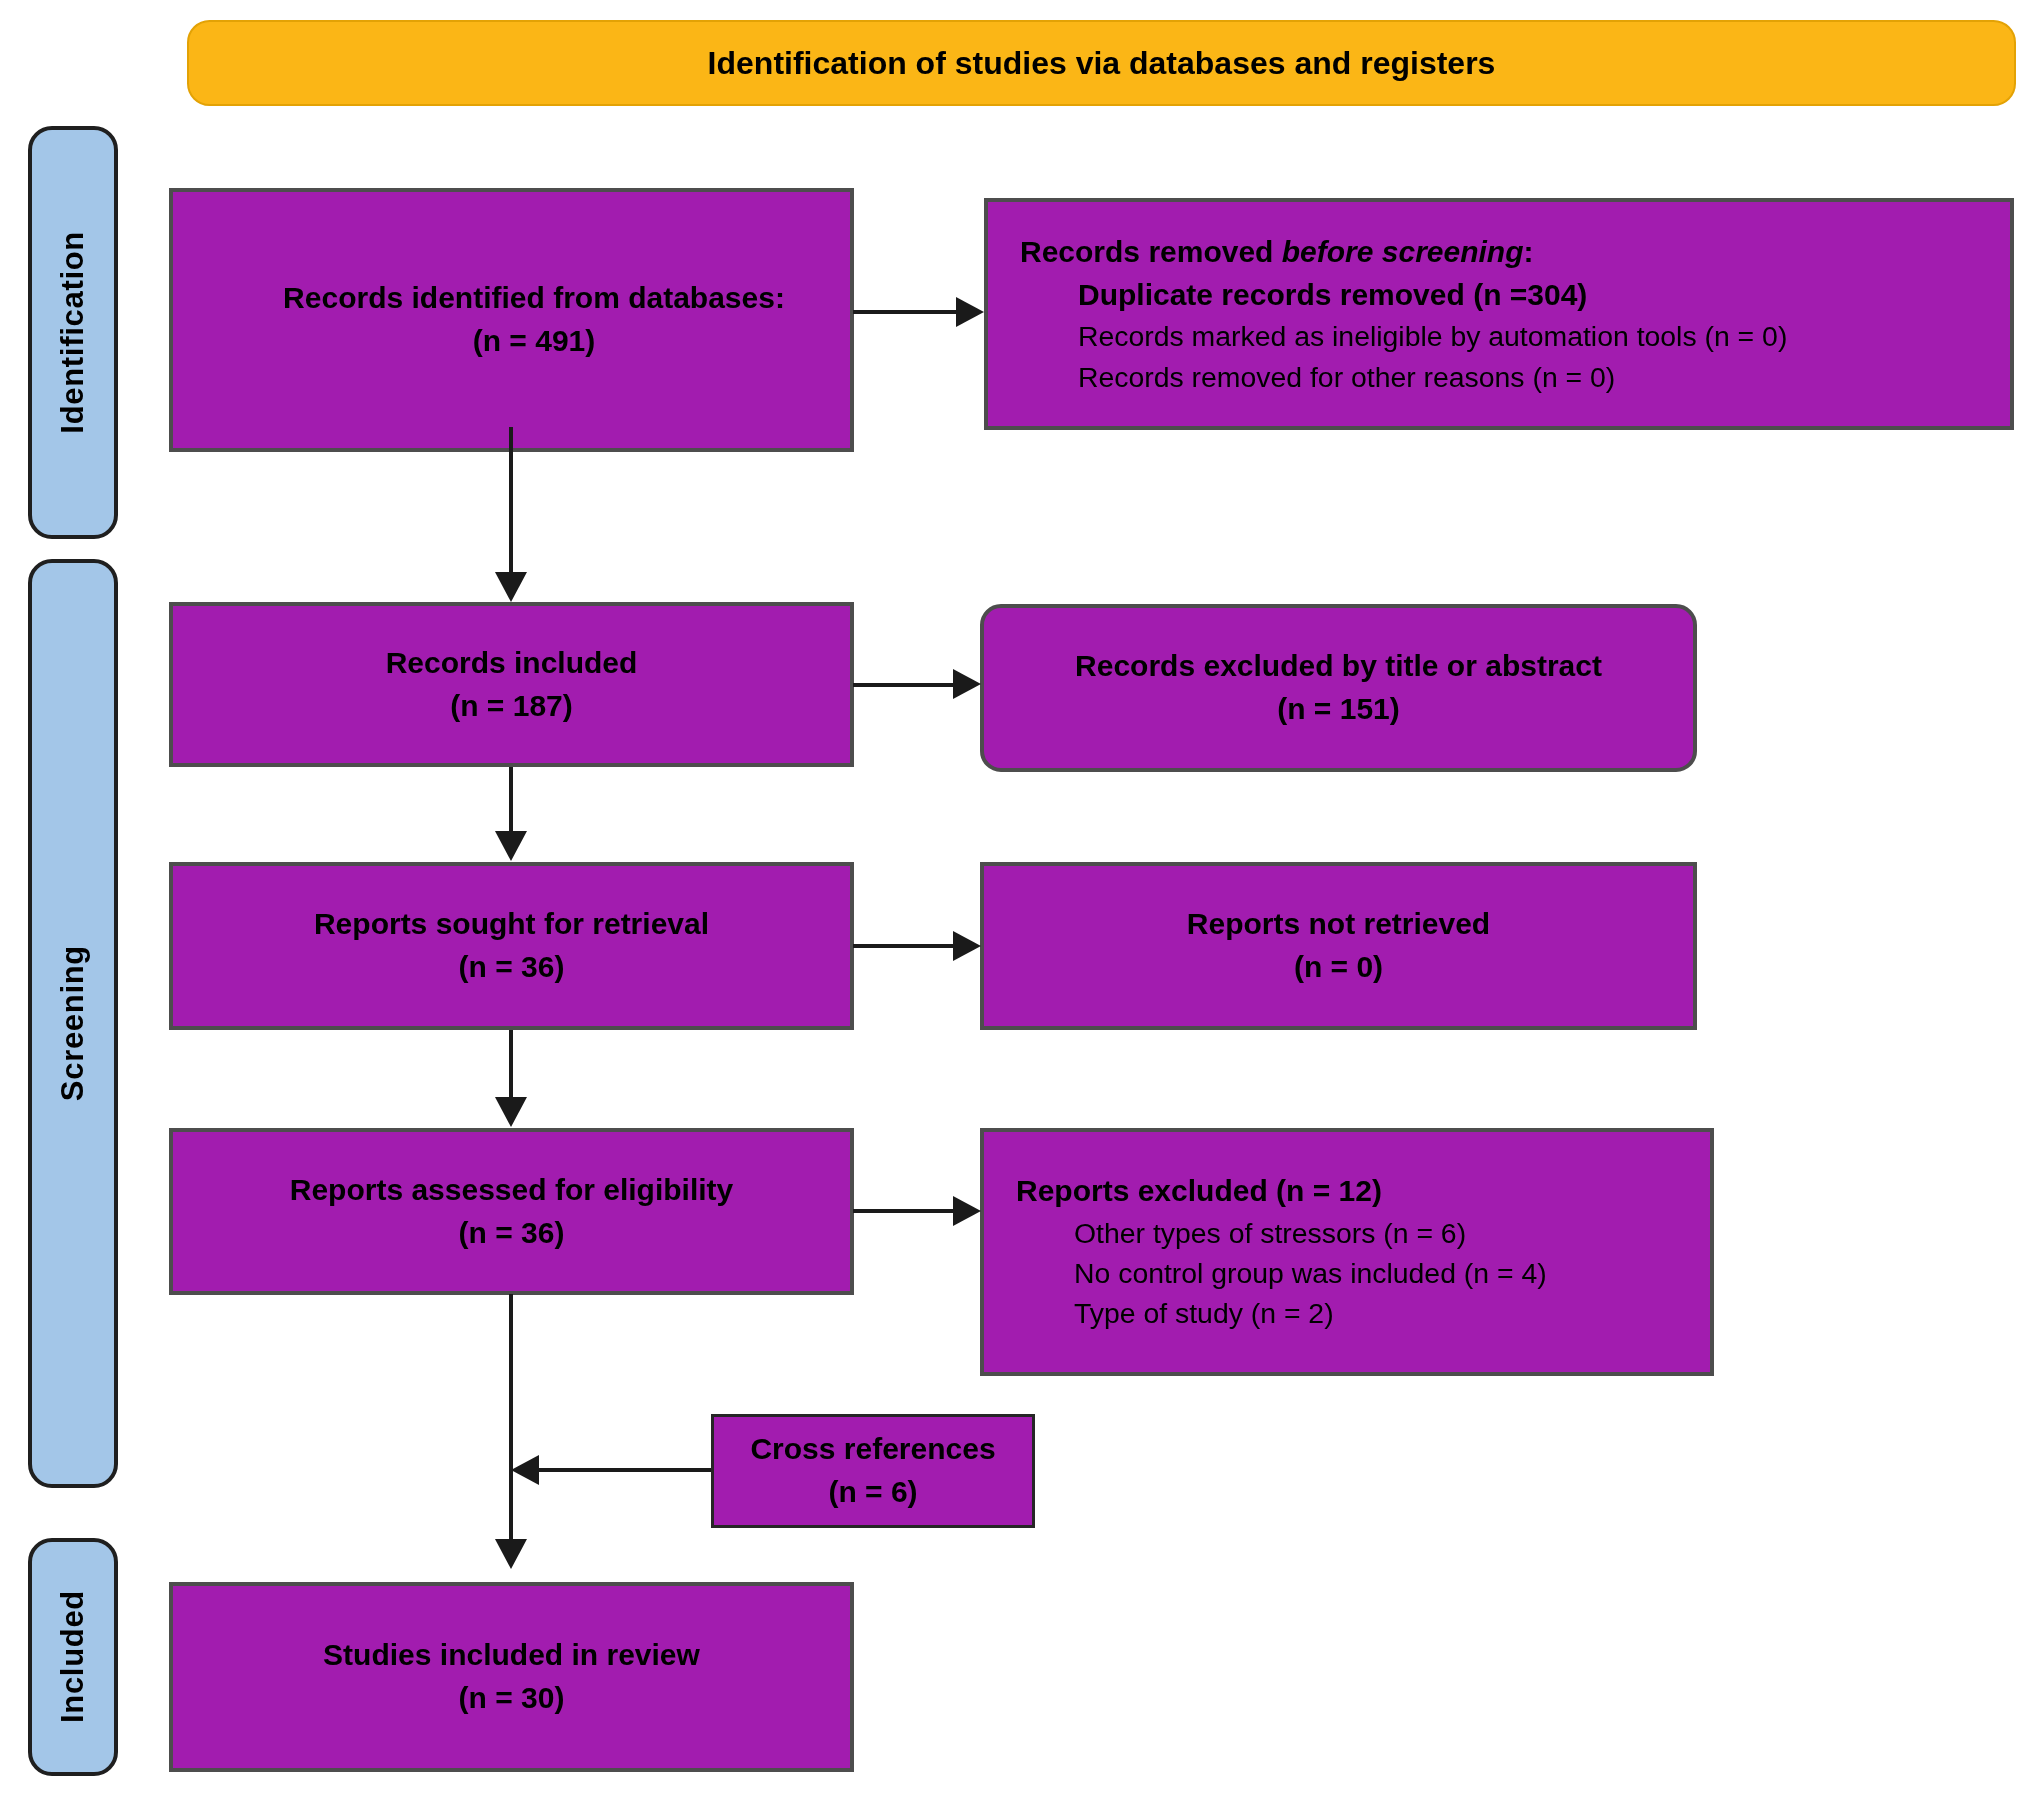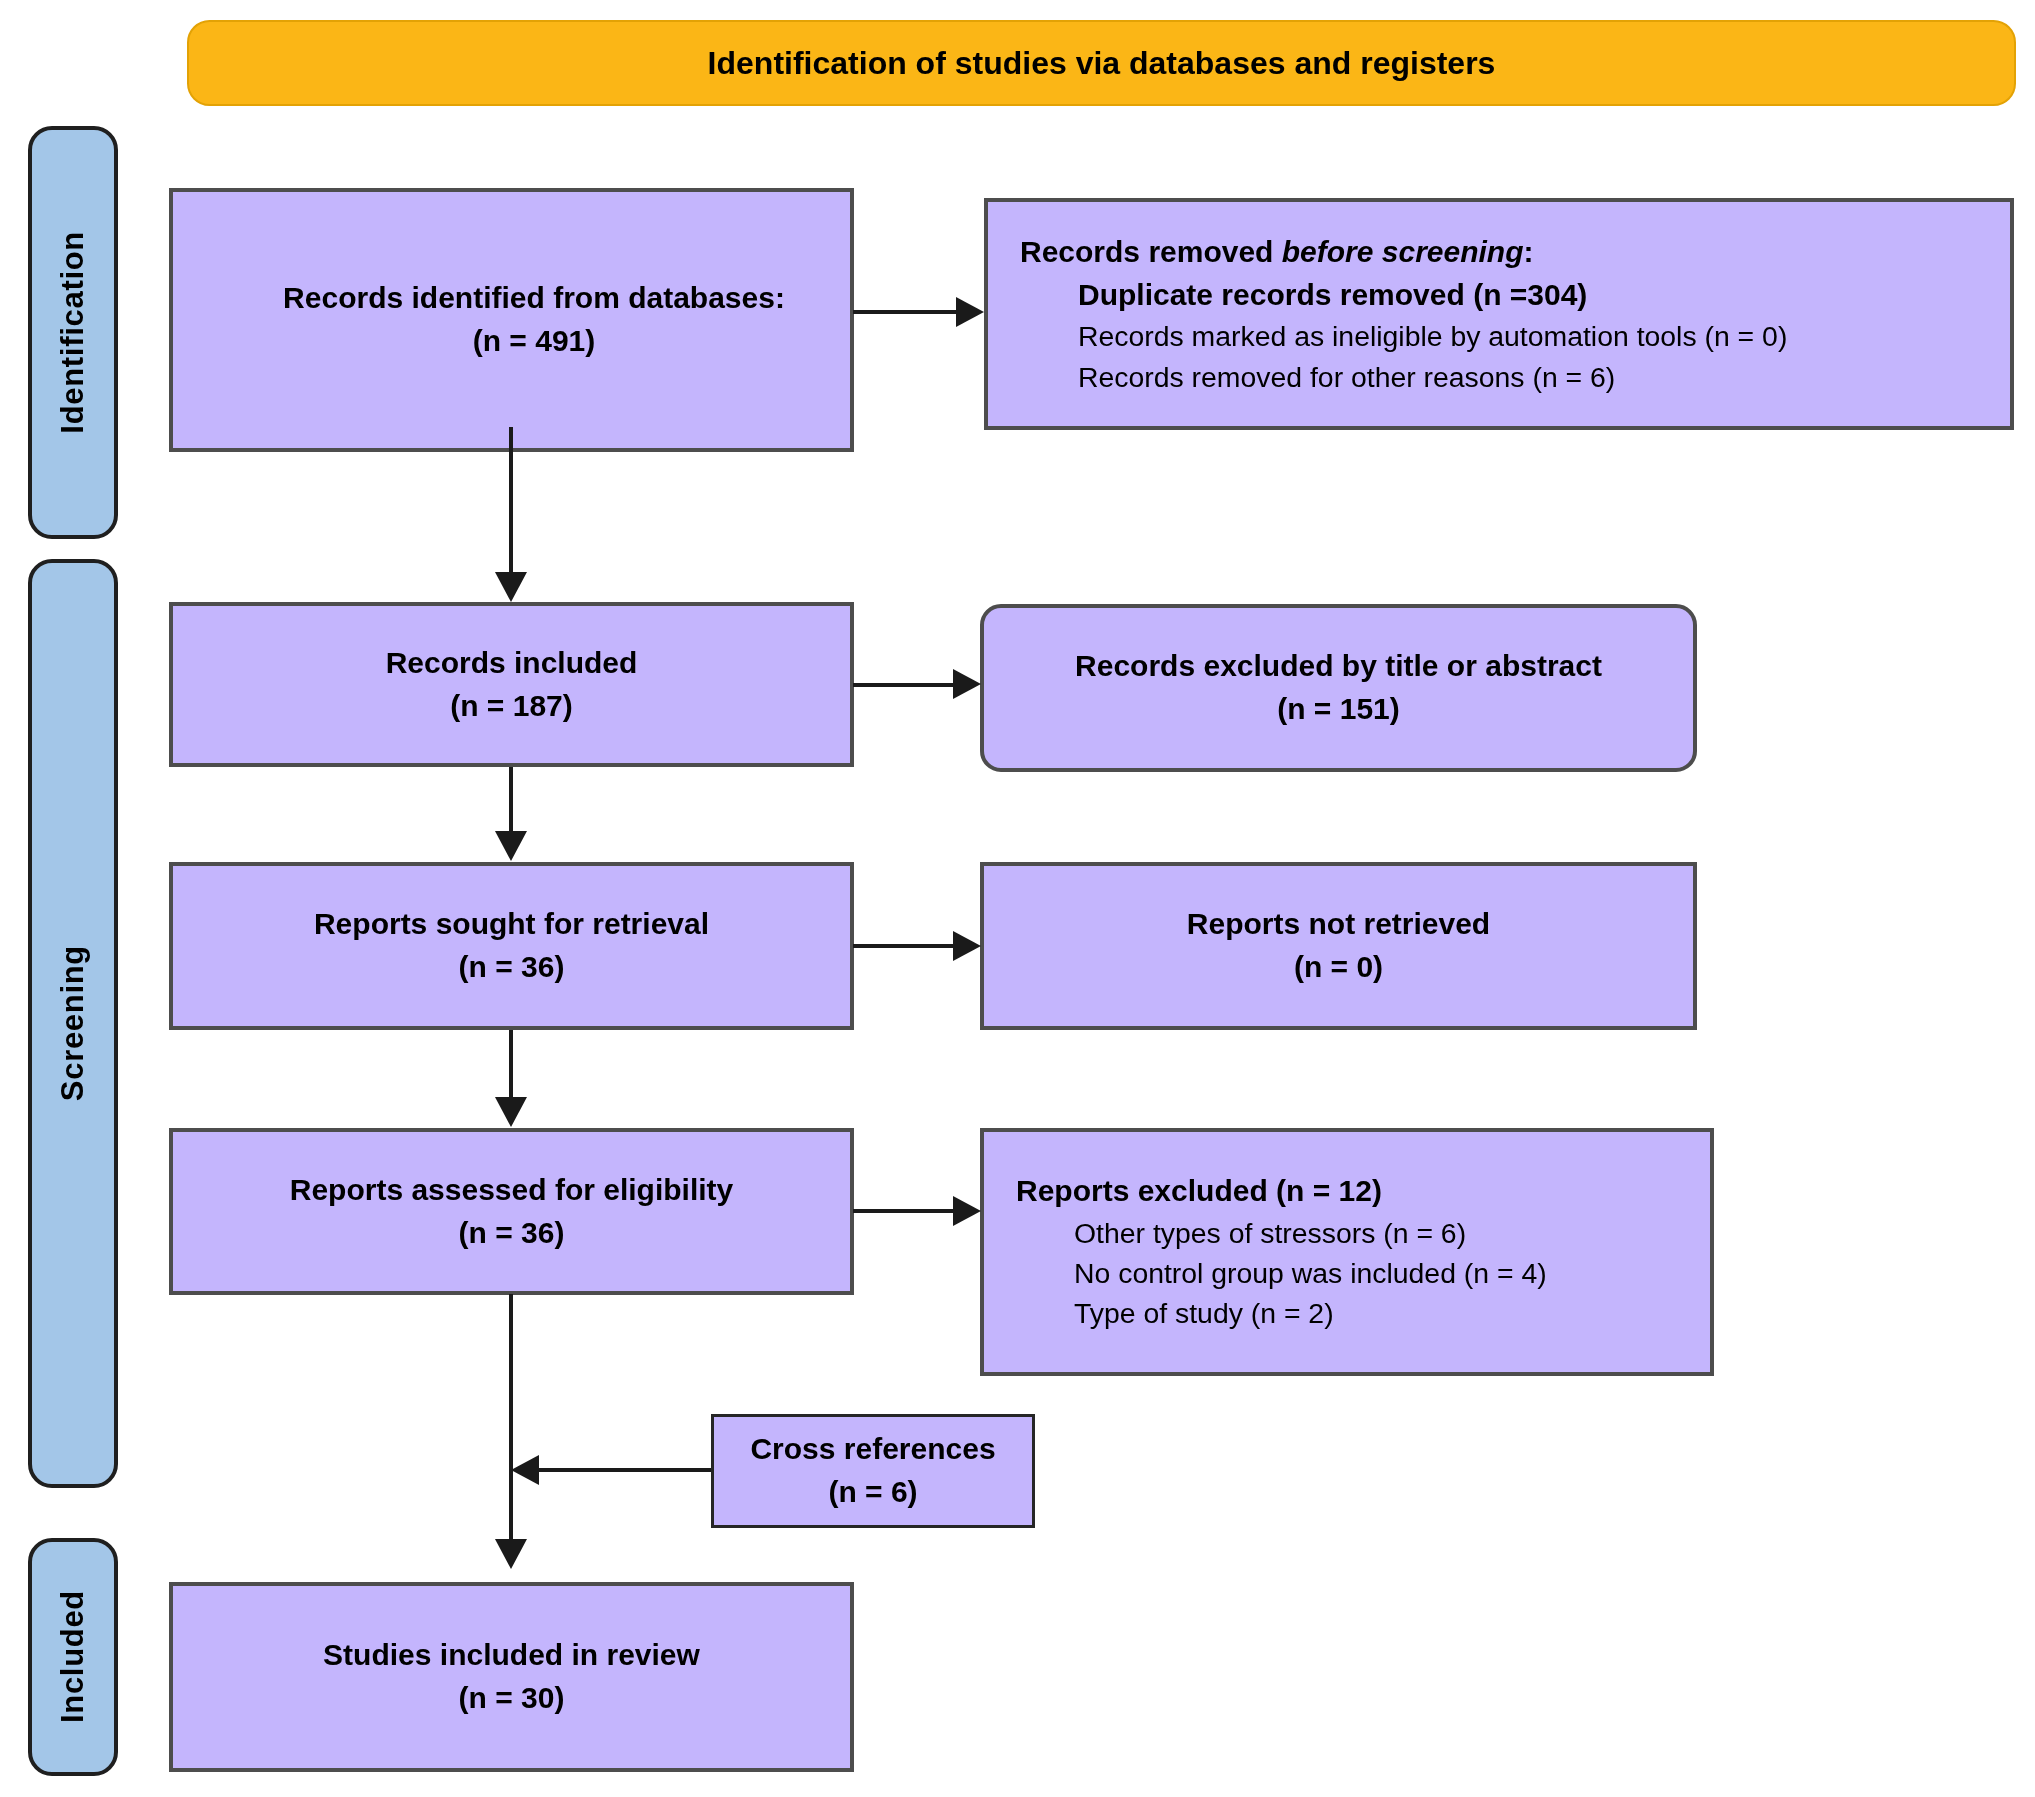--- a/index.html
+++ b/index.html
@@ -39,21 +39,21 @@
   }
   .stage span{
     writing-mode:vertical-rl;
     transform:rotate(180deg);
     font-size:31px;font-weight:bold;
     letter-spacing:0.7px;
     white-space:nowrap;
   }
   .box{
     position:absolute;
-    background:#c4b5fd;
+    background:#a21caf;
     border:4.6px solid var(--box-border);
     box-sizing:border-box;
     display:flex;flex-direction:column;justify-content:center;align-items:center;
     text-align:center;
     font-size:30px;font-weight:bold;
     line-height:1.42;
   }
   .box.left-align{
     align-items:flex-start;
     text-align:left;
@@ -107,21 +107,21 @@
     <div>Records identified from databases:</div>
     <div>(n = 491)</div>
   </div>
 
   <div class="box left-align" style="left:984px;top:198px;width:1030px;height:232px;">
     <div class="heading">
       <span>Records removed </span><span class="ital">before screening</span><span>:</span>
     </div>
     <div class="item">Duplicate records removed (n =304)</div>
     <div class="item reg">Records marked as ineligible by automation tools (n = 0)</div>
-    <div class="item reg">Records removed for other reasons (n = 6)</div>
+    <div class="item reg">Records removed for other reasons (n = 0)</div>
   </div>
 
   <div class="box" style="left:169px;top:602px;width:685px;height:165px;">
     <div>Records included</div>
     <div>(n = 187)</div>
   </div>
 
   <div class="box" style="left:980px;top:604px;width:717px;height:168px;border-radius:21px;">
     <div>Records excluded by title or abstract</div>
     <div>(n = 151)</div>

